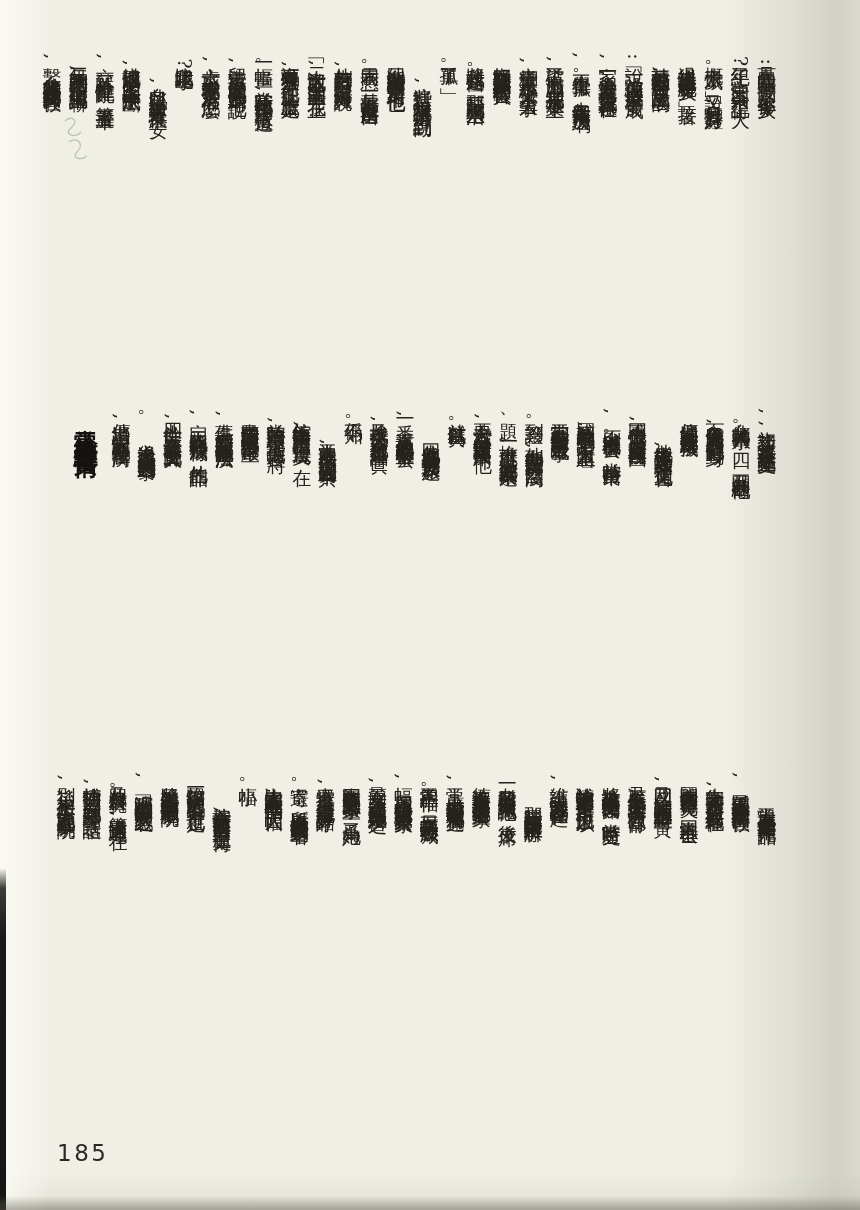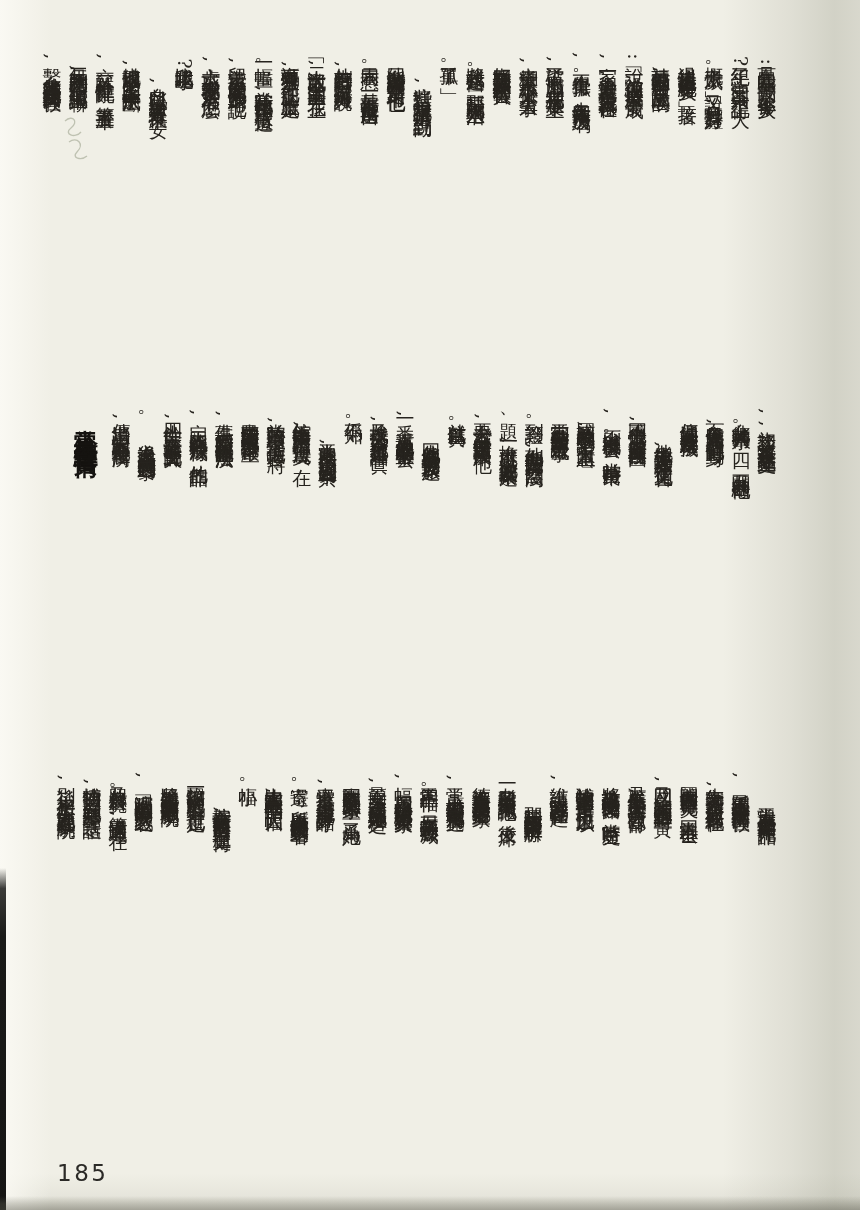--- a/index.html
+++ b/index.html
@@ -51,21 +51,20 @@
     color:#151310;
     white-space:nowrap;
   }
   .page-number{
     position:absolute;
     left:57px;top:1140px;
     font-family:"DejaVu Sans","Liberation Sans",sans-serif;
     font-size:23px;
     letter-spacing:2.5px;
     color:#2b2a27;
-    margin-top:20px;
   }
   .edge-left{
     position:absolute;left:0;top:868px;width:6px;height:342px;
     background:linear-gradient(to bottom, rgba(26,26,24,0) 0%, rgba(26,26,24,.85) 6%, #1a1a18 20%, #151513 100%);
   }
   .edge-bottom{
     position:absolute;left:0;bottom:0;width:100%;height:14px;
     background:linear-gradient(to bottom, rgba(110,110,96,0) 0%, rgba(110,110,96,.30) 55%, rgba(90,90,78,.45) 100%);
   }
   .scribble{

